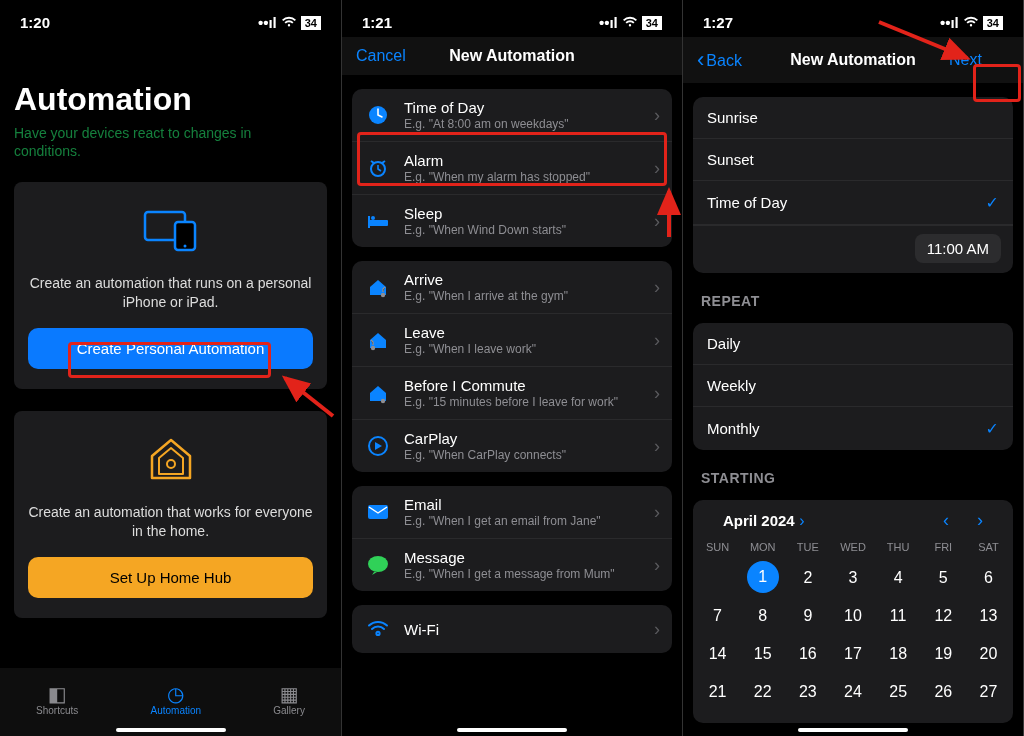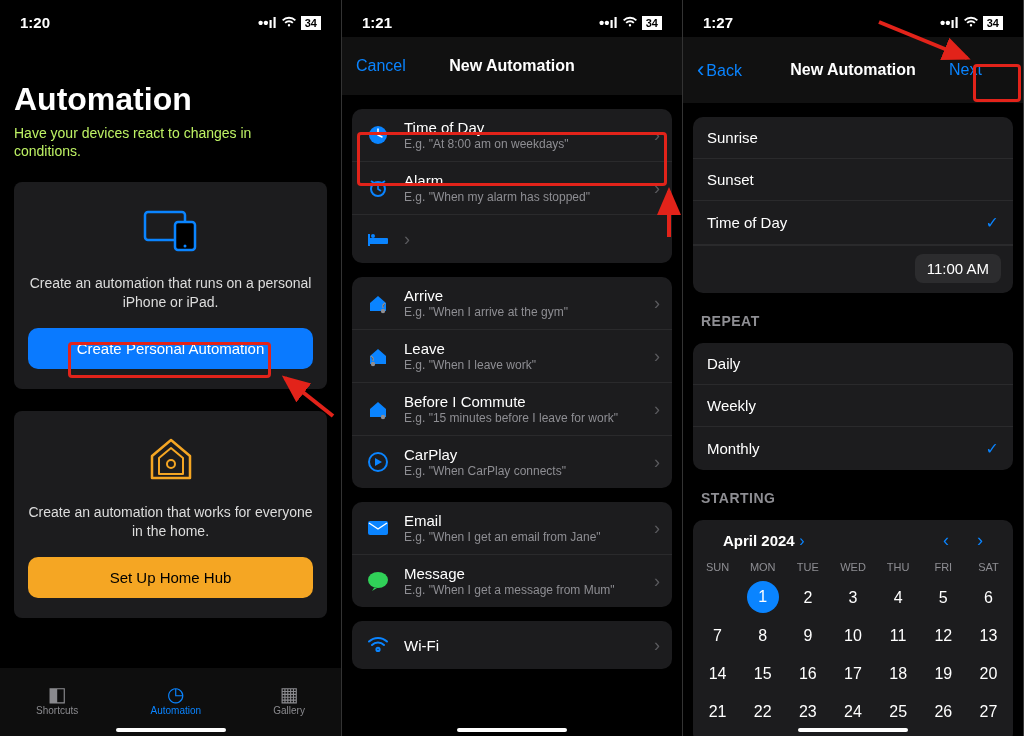--- a/index.html
+++ b/index.html
@@ -13,35 +13,35 @@
   }
   .container { display: flex; width: 1024px; height: 736px; }
   .phone { width: 341px; height: 736px; background: #000; position: relative; overflow: hidden; }
   .phone + .phone { border-left: 1px solid #333; }
   .status-bar { display: flex; justify-content: space-between; align-items: center; padding: 14px 20px 6px; font-size: 15px; font-weight: 600; }
   .status-right { display: flex; align-items: center; gap: 4px; }
   .batt-pill { background: #fff; color: #000; border-radius: 0; padding: 1px 4px; font-size: 11px; font-weight: 700; }
   
   .s1-content { padding: 10px 14px 0; }
   .s1-title { font-size: 32px; font-weight: 700; margin-top: 34px; }
-  .s1-sub { font-size: 14px; color: #bef264; margin-top: 6px; line-height: 1.3; max-width: 280px; }
+  .s1-sub { font-size: 14px; color: #15803d; margin-top: 6px; line-height: 1.3; max-width: 280px; }
   .card { background: #1c1c1e; border-radius: 8px; padding: 20px 14px; margin-top: 22px; text-align: center; }
   .card-desc { font-size: 14px; color: #ddd; margin-top: 16px; line-height: 1.35; }
   .card .icon-slot { height: 56px; display: flex; align-items: center; justify-content: center; }
   .btn { display: block; width: 100%; border: none; border-radius: 10px; padding: 12px 8px; font-size: 15px; font-weight: 500; margin-top: 16px; cursor: pointer; }
   .btn-blue { background: #0a7aff; color: #fff; }
   .btn-orange { background: #f5a623; color: #000; }
   .redbox { border: 3px solid #e2231a; border-radius: 4px; position: absolute; pointer-events: none; }
   .tabbar { position: absolute; bottom: 0; left: 0; right: 0; height: 68px; background: #0e0e0e; display: flex; justify-content: space-around; align-items: center; padding-bottom: 6px; }
   .tab { text-align: center; font-size: 10px; color: #8a8a8e; }
   .tab.active { color: #0a84ff; }
   .tab .ticon { font-size: 20px; line-height: 22px; }
   .home-ind { position: absolute; bottom: 4px; left: 50%; transform: translateX(-50%); width: 110px; height: 4px; background: #fff; border-radius: 2px; }
   
-  .navbar { display: flex; justify-content: space-between; align-items: center; padding: 20px 14px; font-size: 16px; background: #111; }
+  .navbar { display: flex; justify-content: space-between; align-items: center; padding: 10px 14px; font-size: 16px; background: #111; }
   .nav-left, .nav-right { color: #0a84ff; min-width: 60px; }
   .nav-left.back::before { content: "‹"; font-size: 22px; margin-right: 2px; vertical-align: -1px; }
   .nav-title { font-weight: 600; font-size: 16px; }
   .list-group { margin: 14px 10px 0; background: #1c1c1e; border-radius: 10px; overflow: hidden; }
   .list-item { display: flex; align-items: center; padding: 10px 12px; border-bottom: 1px solid #2a2a2c; position: relative; }
   .list-item:last-child { border-bottom: none; }
   .li-icon { width: 28px; height: 28px; border-radius: 6px; display: flex; align-items: center; justify-content: center; margin-right: 12px; font-size: 16px; flex-shrink: 0; }
   .li-text { flex: 1; }
   .li-title { font-size: 15px; color: #fff; }
   .li-sub { font-size: 12px; color: #8e8e93; margin-top: 1px; }
@@ -190,20 +190,24 @@
             <span class="chev">›</span>
           </div>
           <div class="list-item">
             <span class="li-icon">
               <svg width="24" height="18" viewBox="0 0 24 18">
                 <rect x="2" y="8" width="20" height="6" rx="1" fill="#0a84ff"></rect>
                 <rect x="2" y="4" width="2" height="12" fill="#0a84ff"></rect>
                 <circle cx="7" cy="6" r="2" fill="#0a84ff"></circle>
               </svg>
             </span>
+            <span class="li-text">
+              <div class="li-title">Sleep</div>
+              <div class="li-sub">E.g. "When Wind Down starts"</div>
+            </span>
             <span class="chev">›</span>
           </div>
         </div>
         <div class="list-group">
           <div class="list-item">
             <span class="li-icon">
               <svg width="24" height="24" viewBox="0 0 24 24">
                 <path d="M4 12 L12 5 L20 12 V20 H4 Z" fill="#0a84ff"></path>
                 <circle cx="17" cy="20" r="2.2" fill="#8e8e93"></circle>
                 <path d="M17 17v-3l2-2" stroke="#8e8e93" stroke-width="1.4"></path>

